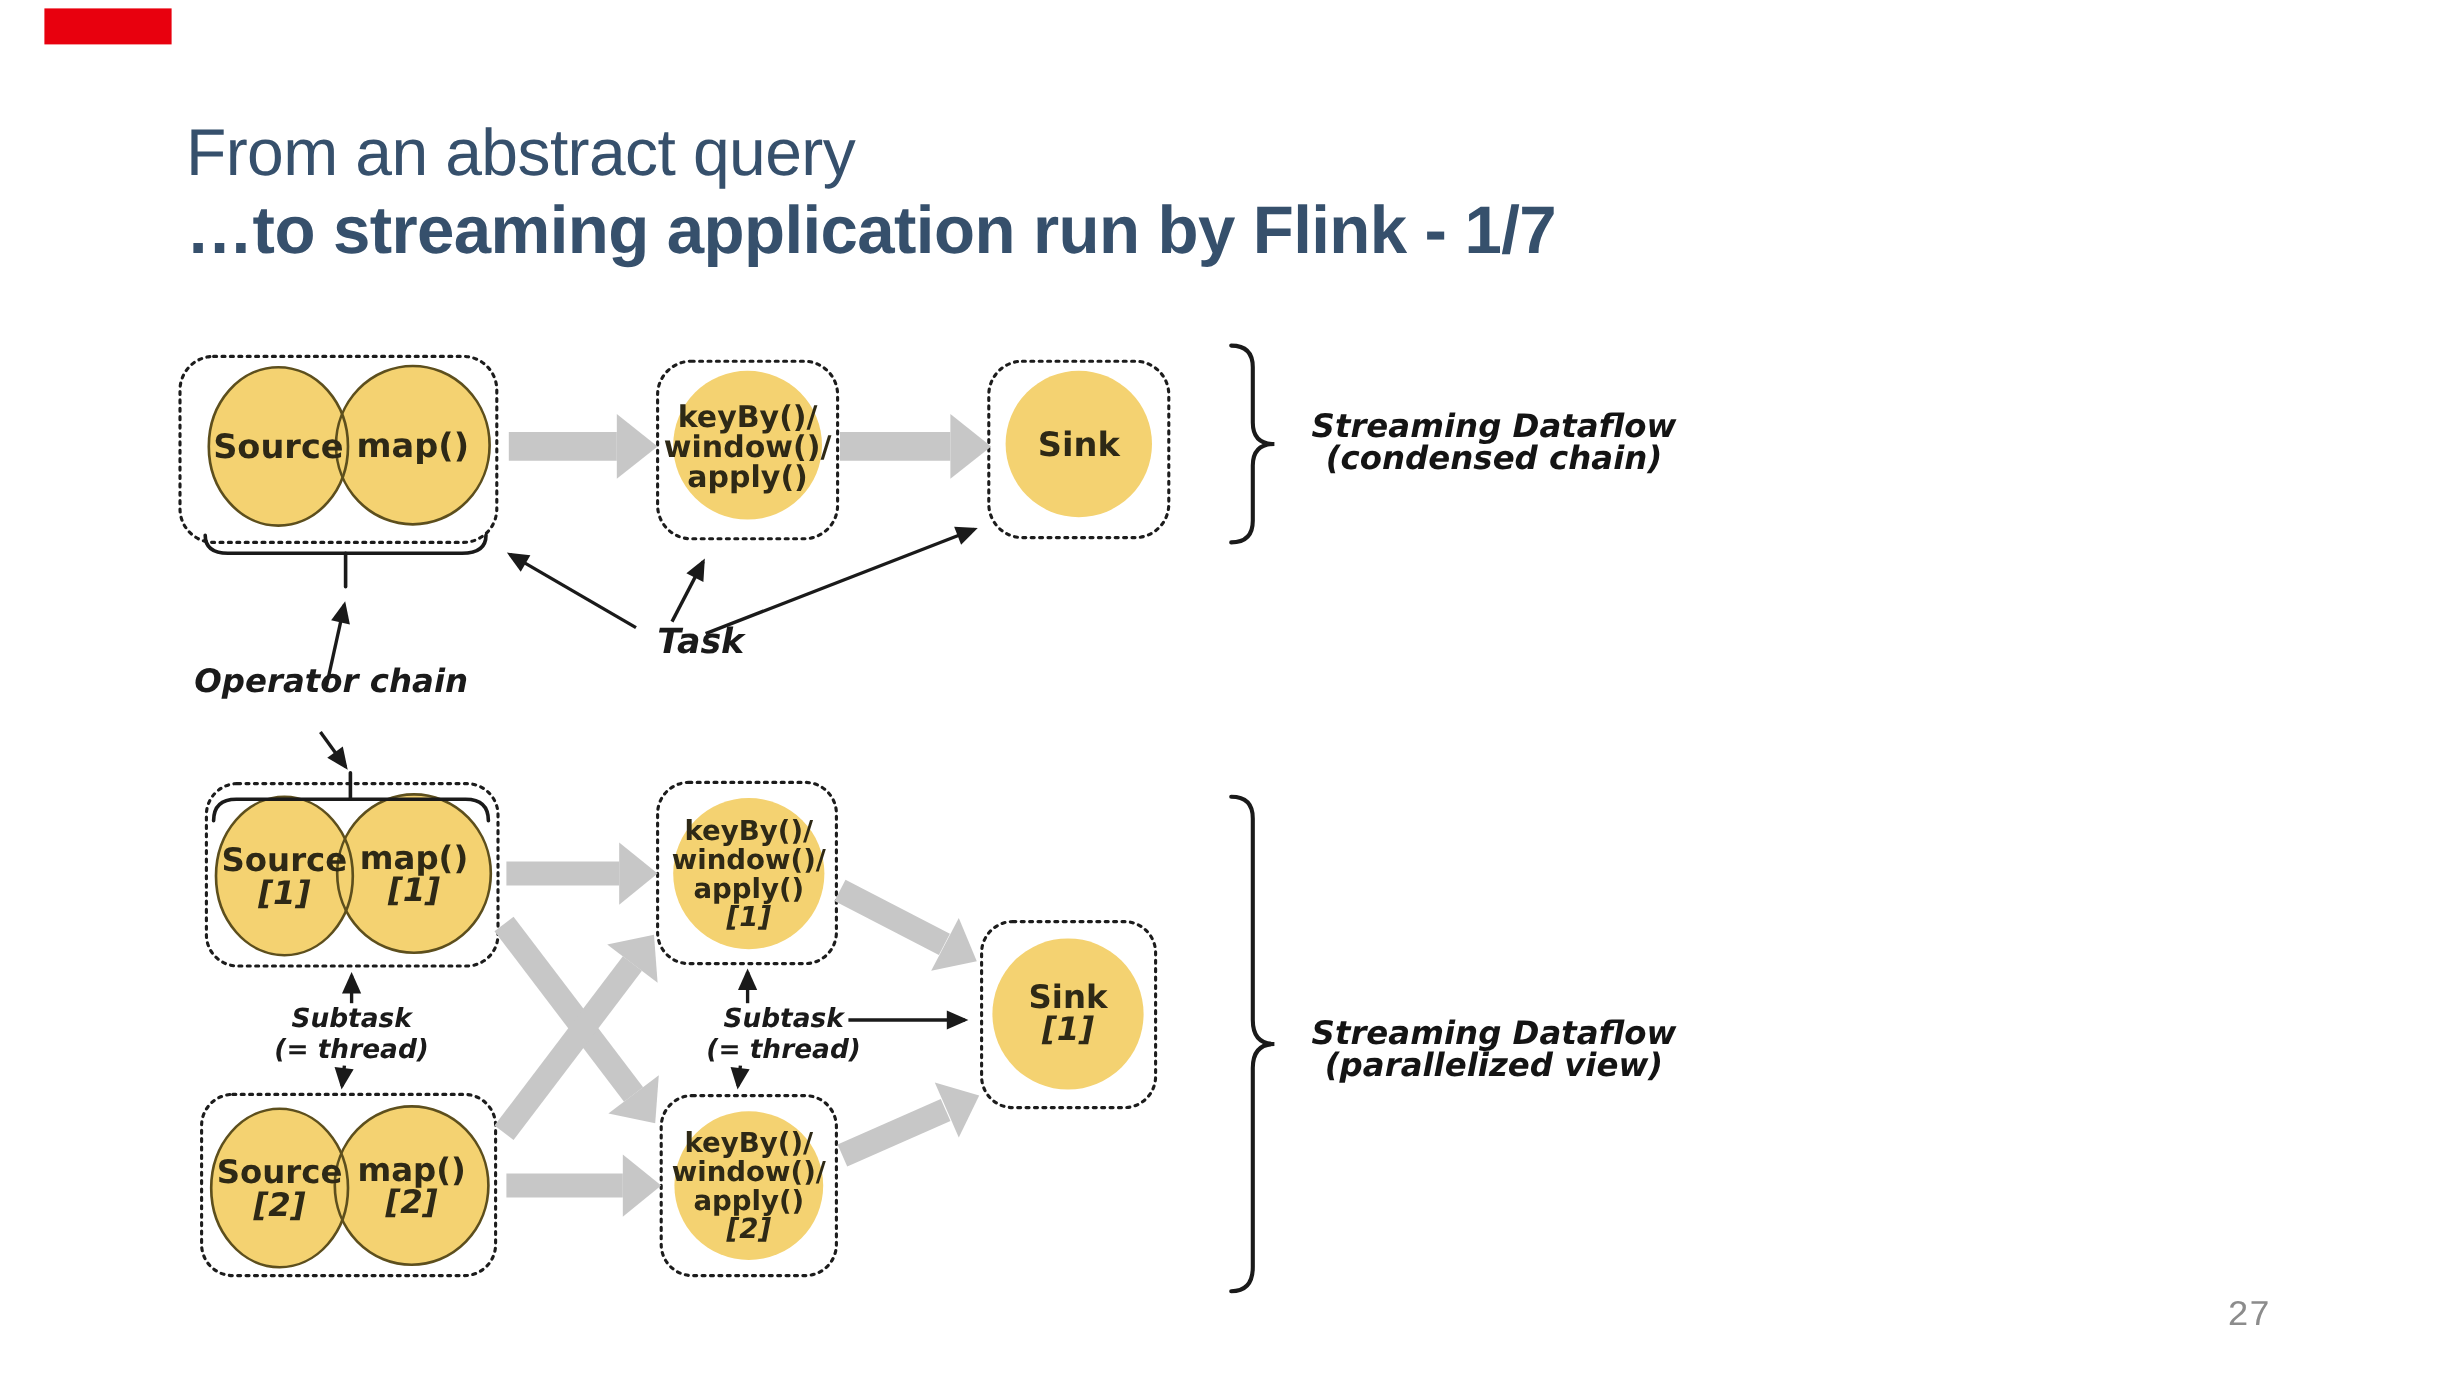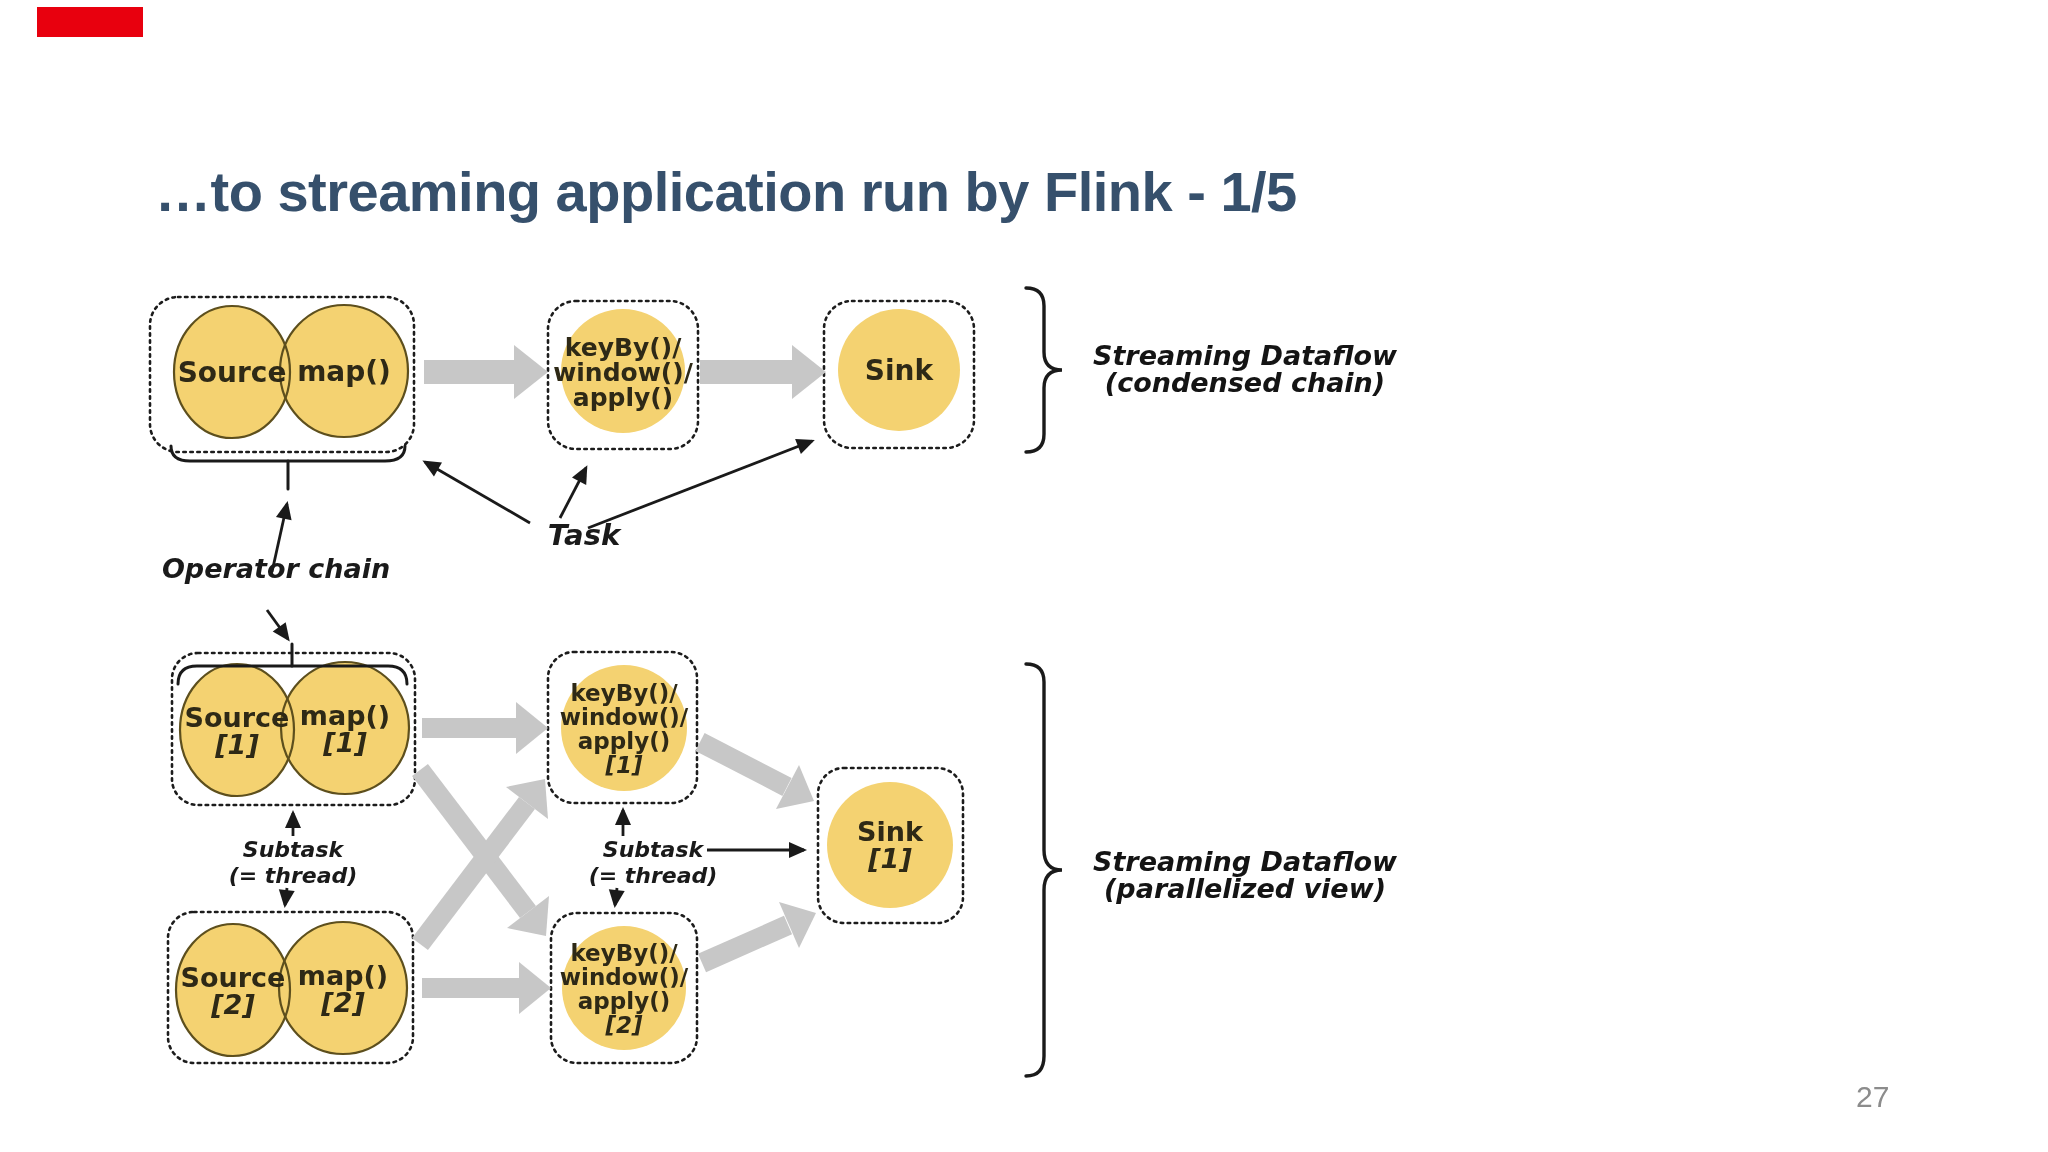--- a/index.html
+++ b/index.html
@@ -28,31 +28,32 @@
   .node-xs{font-weight:600;font-size:23px;line-height:24px;}
   .node-2l{font-weight:600;font-size:27px;line-height:27px;}
   .idx{font-style:italic;}
   .ann{font-style:italic;font-weight:600;color:#1a1a1a;}
   .ann-task{font-size:29px;line-height:29px;}
   .ann-chain{font-size:27px;line-height:27px;}
   .ann-sub{font-size:22px;line-height:26px;}
   .caption{font-style:italic;font-weight:600;color:#141414;font-size:27px;line-height:27px;margin-left:40px;}
   .pagenum{
     position:absolute;left:1856px;top:1080px;color:#8c8c8c;
-    font-family:Liberation Sans, sans-serif;font-size:30px;
+    font-family:Liberation Mono, monospace;font-size:30px;
   }
 </style>
 </head>
 <body>
 
 <div class="stage">
 
   <div class="red-bar"></div>
 
-  <div class="title2">…to streaming application run by Flink - 1/5</div>
+  <div class="title1">From an abstract query</div>
+  <div class="title2">…to streaming application run by Flink - 1/7</div>
 
   <svg class="diagram" viewBox="0 0 2048 1152">
     <defs>
       <marker id="ah" markerUnits="userSpaceOnUse" markerWidth="24" markerHeight="22" refX="17" refY="11" orient="auto">
         <path d="M2,3 L20,11 L2,19 z" fill="#1a1a1a"></path>
       </marker>
     </defs>
 
     <g fill="#ffffff" stroke="#1c1c1c" stroke-width="2.6" stroke-dasharray="2.5 4.5" stroke-linecap="round">
       <rect x="150" y="297" width="264" height="155" rx="28"></rect>

